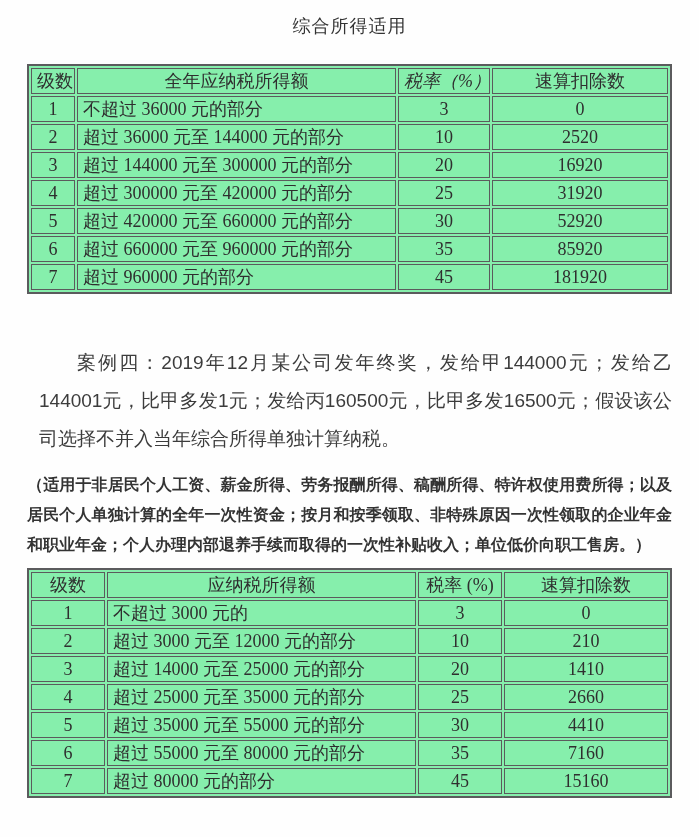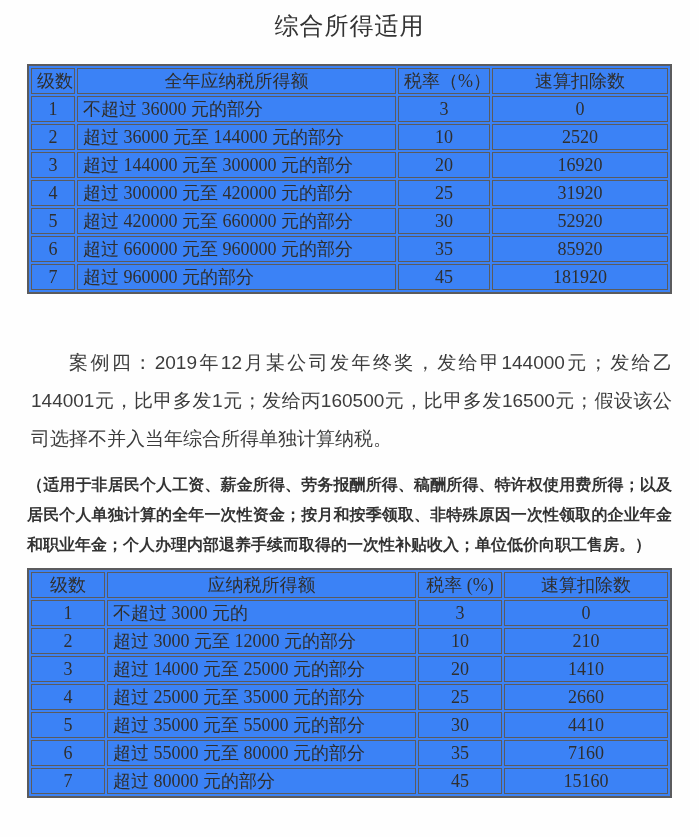--- a/index.html
+++ b/index.html
@@ -7,57 +7,57 @@
     width:699px;height:837px;overflow:hidden;
     background:#fefefe;
     font-family:"Liberation Serif", serif;
     color:#323232;
   }
   .page{padding:0 27px;}
 
   .doc-title{
     margin:10px 0 0 0;
     text-align:center;
-    font-size:24px;
+    font-size:18px;
     line-height:32px;
     font-weight:500;
     color:#333;
     letter-spacing:1px;
   }
 
   table.tax-table{
     width:100%;
     margin-top:22px;
     border-collapse:separate;
     border-spacing:2px;
     border:2px solid #5b5b5d;
-    background:#3b82f6;
+    background:#86efac;
     font-size:18px;
     color:#2f2f2f;
     table-layout:fixed;
   }
   table.tax-table th, table.tax-table td{
     border:1px solid #5b5b5d;
     height:24px;
     padding:0 5px;
     text-align:center;
     font-weight:normal;
     overflow:hidden;
     white-space:nowrap;
   }
   table.tax-table tbody td:nth-child(2){text-align:left;}
   #table-annual th:nth-child(1){width:32px;}
-  #table-annual th:nth-child(3){width:80px;}
+  #table-annual th:nth-child(3){width:80px;font-style:italic;}
   #table-annual th:nth-child(4){width:164px;}
   #table-monthly th:nth-child(1){width:62px;}
   #table-monthly th:nth-child(3){width:72px;}
   #table-monthly th:nth-child(4){width:152px;}
 
   .case-paragraph{
-    margin:50px 0 0 4px;
+    margin:50px 0 0 12px;
     font-family:"Liberation Sans", sans-serif;
     font-size:19px;
     line-height:38px;
     color:#3c3c3c;
     text-indent:2em;
     text-align:justify;
   }
 
   .section-title{
     margin:26px 0 0 0;

